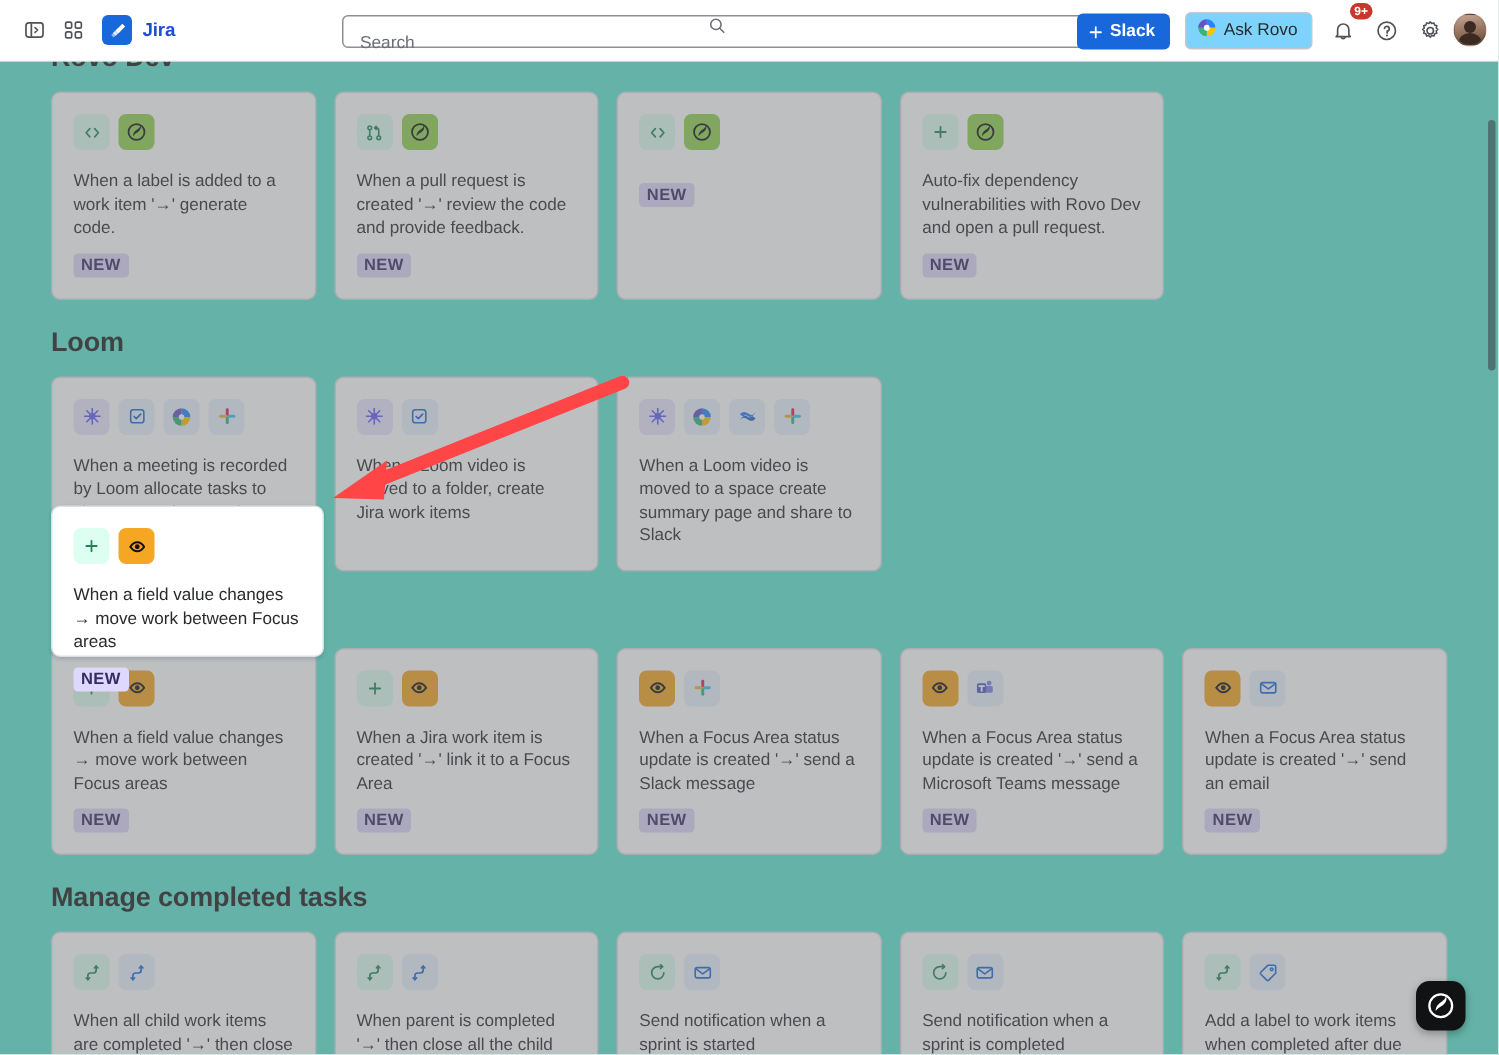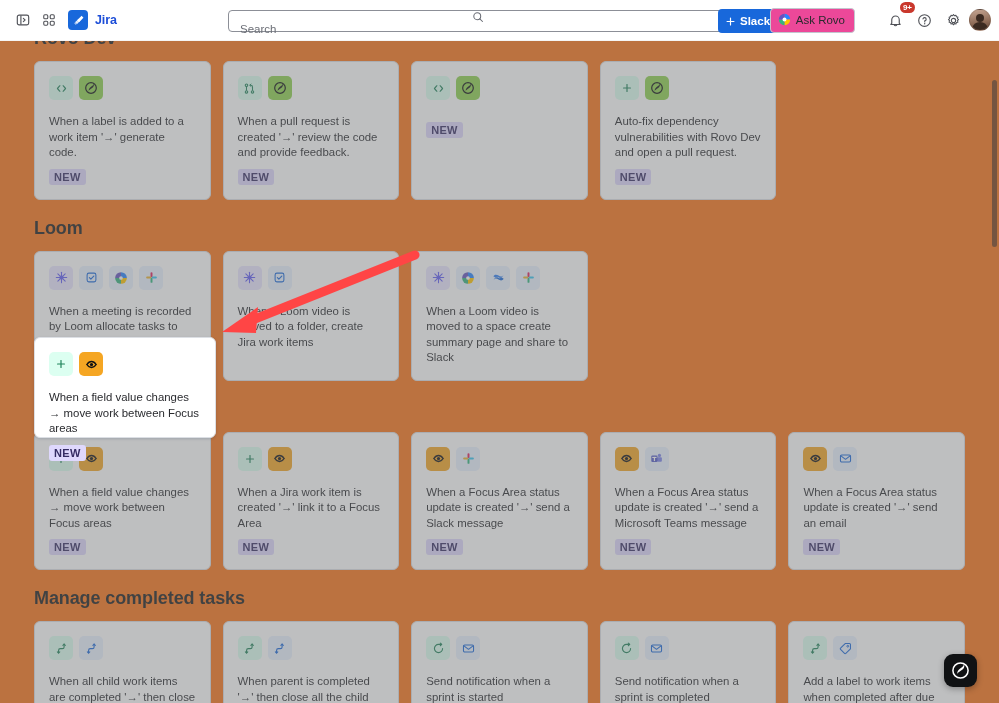--- a/index.html
+++ b/index.html
@@ -74,23 +74,23 @@
     cursor: pointer;
   }
 
   #nav-right {
     position: absolute; right: 8px; top: 7px;
     display: flex; align-items: center; gap: 3px;
   }
   #ask-rovo {
     height: 25px; padding: 0 9px 0 7px;
     border: 1px solid #c3c6cf; border-radius: 4px;
-    background: #ec4899; display: flex; align-items: center; gap: 5px;
+    background: #7dd3fc; display: flex; align-items: center; gap: 5px;
     font-size: 11.5px; font-weight: 500; color: #292a2e;
-    cursor: pointer; margin-right: 24px;
+    cursor: pointer; margin-right: 4px;
   }
   .bell-wrap { position: relative; }
   .badge {
     position: absolute; top: -5px; right: -7px;
     background: #c9372c; color: #fff;
     font-size: 8px; font-weight: 700;
     border-radius: 7px; padding: 1px 3px 1px 3px;
     line-height: 9px; min-width: 14px; text-align: center;
   }
   .avatar {
@@ -107,21 +107,21 @@
   .avatar::before {
     content: ""; position: absolute; left: 50%; bottom: -4px;
     width: 15px; height: 12px; border-radius: 50% 50% 0 0;
     background: #3b2a21; transform: translateX(-50%);
   }
 
   
   #content {
     position: absolute; top: 41px; left: 0;
     width: 999px; height: 662px;
-    background: #f97316;
+    background: #5eead4;
     overflow: hidden;
   }
   #scrollpane {
     position: absolute; top: -13px; left: 0;
     width: 999px; height: 690px;
     padding: 0 34px 0 34px;
   }
   .sec-title {
     font-size: 18px; font-weight: 700; color: #1b1c1d;
     letter-spacing: -0.1px;

